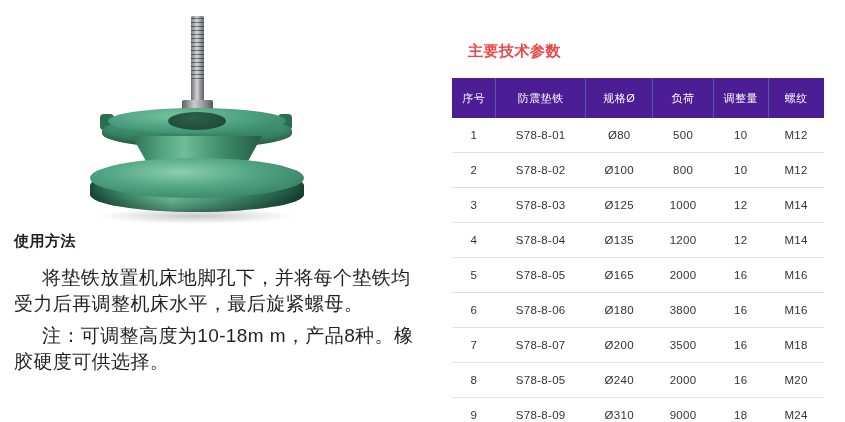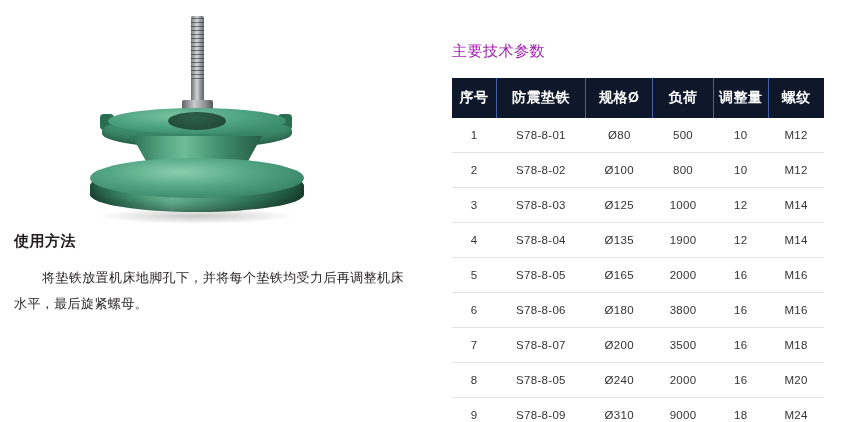--- a/index.html
+++ b/index.html
@@ -178,57 +178,57 @@
     width: 400px;
   }
   .usage-title {
     font-size: 15px;
     font-weight: bold;
     color: #231f20;
     margin: 0 0 14px 0;
     letter-spacing: 0.5px;
   }
   .usage-para {
-    font-size: 13px;
+    font-size: 19px;
     line-height: 26px;
     color: #231f20;
     margin: 0 0 6px 0;
     text-indent: 28px;
     letter-spacing: 0.4px;
   }
 
   
   .right-pane {
     position: absolute;
     left: 452px;
     top: 0;
     width: 380px;
   }
   .spec-title {
     position: absolute;
-    left: 0;
+    left: 16px;
     top: 42px;
     font-size: 15px;
-    font-weight: normal;
-    color: #a21caf;
+    font-weight: bold;
+    color: #ef4444;
     letter-spacing: 0.5px;
   }
   .spec-table {
     position: absolute;
     left: 0;
     top: 78px;
     width: 372px;
     border-collapse: collapse;
     font-size: 11.5px;
   }
   .spec-table th {
-    background: #0f172a;
+    background: #4c1d95;
     color: #ffffff;
-    font-size: 14px;
-    font-weight: bold;
+    font-size: 11px;
+    font-weight: normal;
     height: 38px;
     border-right: 1px solid #4763a8;
     letter-spacing: 0.5px;
   }
   .spec-table th:last-child { border-right: none; }
   .spec-table td {
     height: 32px;
     text-align: center;
     color: #333333;
     border-bottom: 1px solid #e2e2e2;
@@ -272,20 +272,21 @@
       <div class="base-disc">
         <div class="base-side"></div>
         <div class="base-top"></div>
       </div>
       <div class="base-shadow"></div>
     </div>
 
     <div class="usage-block">
       <h2 class="usage-title">使用方法</h2>
       <p class="usage-para">将垫铁放置机床地脚孔下，并将每个垫铁均受力后再调整机床水平，最后旋紧螺母。</p>
+      <p class="usage-para">注：可调整高度为10-18m m，产品8种。橡胶硬度可供选择。</p>
     </div>
   </div>
 
   <div class="right-pane">
     <div class="spec-title">主要技术参数</div>
 
     <table class="spec-table">
       <thead>
         <tr>
           <th class="col-1">序号</th>
@@ -318,21 +319,21 @@
           <td>S78-8-03</td>
           <td>Ø125</td>
           <td>1000</td>
           <td>12</td>
           <td>M14</td>
         </tr>
         <tr>
           <td>4</td>
           <td>S78-8-04</td>
           <td>Ø135</td>
-          <td>1900</td>
+          <td>1200</td>
           <td>12</td>
           <td>M14</td>
         </tr>
         <tr>
           <td>5</td>
           <td>S78-8-05</td>
           <td>Ø165</td>
           <td>2000</td>
           <td>16</td>
           <td>M16</td>

